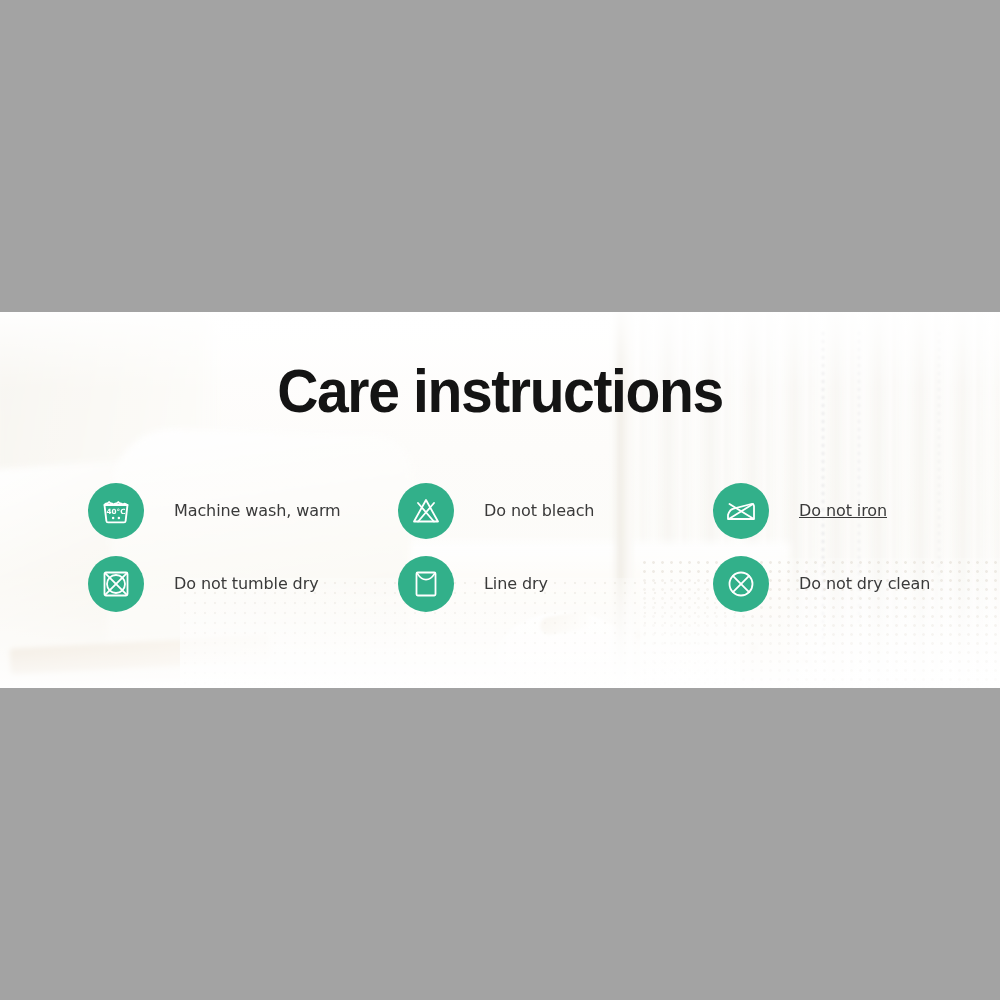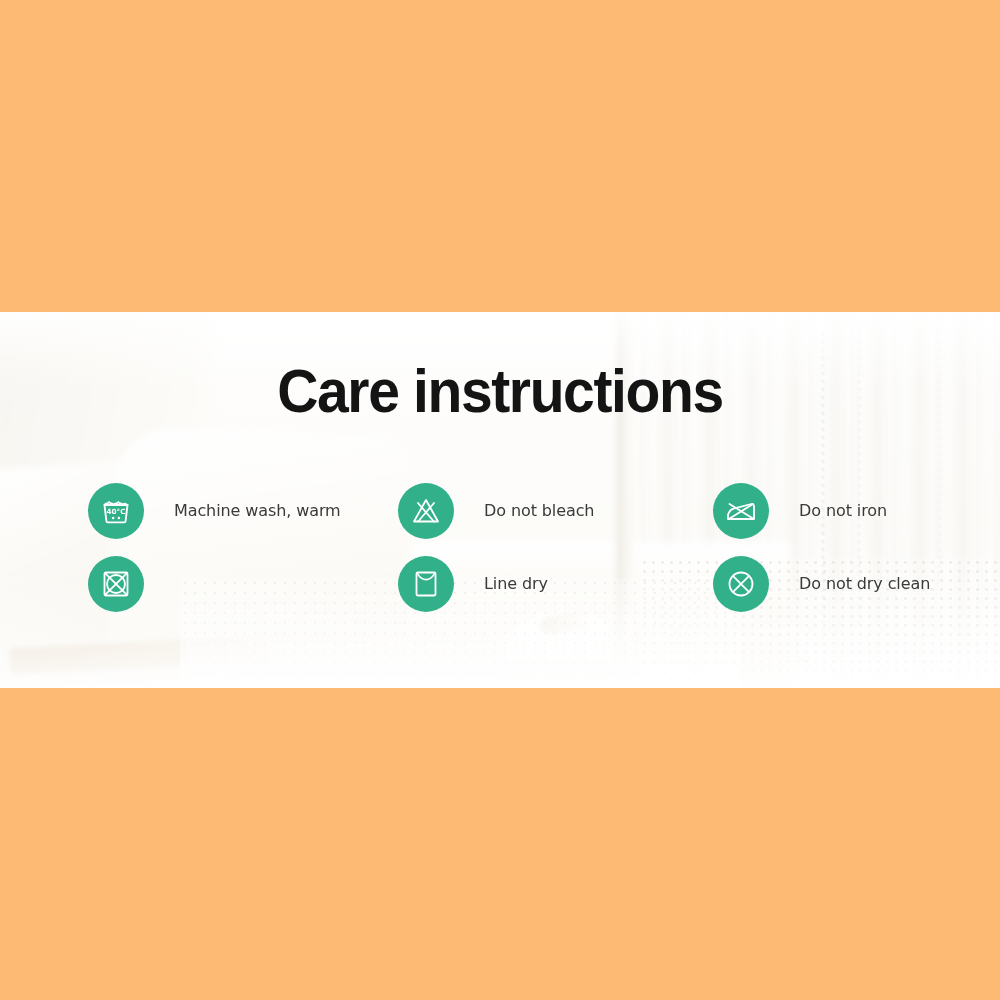--- a/index.html
+++ b/index.html
@@ -9,21 +9,21 @@
     background: #ffffff;
   }
   body {
     font-family: "Liberation Sans", "DejaVu Sans", sans-serif;
   }
 
   #stage {
     position: relative;
     width: 1000px;
     height: 1000px;
-    background: #fdba74;
+    background: #a3a3a3;
     overflow: hidden;
   }
 
   
   .photo-band {
     position: absolute;
     left: 0;
     top: 312px;
     width: 1000px;
     height: 376px;
@@ -259,34 +259,35 @@
       <div class="care-item">
         <span class="icon-badge" style="background: rgb(50, 176, 138);">
           <svg width="36" height="36" viewBox="0 0 36 36" aria-hidden="true">
             <g fill="none" stroke="#ffffff" stroke-width="1.8" stroke-linejoin="round" stroke-linecap="round">
               <path d="M5 26 H31 V13.2 C31 11.6 29.8 10.6 28.3 11 L10.6 15.6 C8.6 16.1 6.8 17.6 5.9 19.6 L5 21.8 Z"></path>
               <path d="M6.5 11 L30 25.6"></path>
               <path d="M30 11 L6.6 25.6"></path>
             </g>
           </svg>
         </span>
-        <span class="care-label" style="color: rgb(58, 58, 58);">Do not iron</span>
+        <span class="care-label" style="color: rgb(58, 58, 58); text-decoration: underline;">Do not iron</span>
       </div>
 
       <div class="care-item">
         <span class="icon-badge" style="background: rgb(50, 176, 138);">
           <svg width="36" height="36" viewBox="0 0 36 36" aria-hidden="true">
             <g fill="none" stroke="#ffffff" stroke-width="1.8" stroke-linejoin="round" stroke-linecap="round">
               <rect x="6.5" y="6.5" width="23" height="23" rx="1.4"></rect>
               <circle cx="18" cy="18" r="9"></circle>
               <path d="M7.6 7.6 L28.4 28.4"></path>
               <path d="M28.4 7.6 L7.6 28.4"></path>
             </g>
           </svg>
         </span>
+        <span class="care-label" style="color: rgb(58, 58, 58);">Do not tumble dry</span>
       </div>
 
       <div class="care-item">
         <span class="icon-badge" style="background: rgb(50, 176, 138);">
           <svg width="36" height="36" viewBox="0 0 36 36" aria-hidden="true">
             <g fill="none" stroke="#ffffff" stroke-width="1.8" stroke-linejoin="round" stroke-linecap="round">
               <rect x="8.5" y="6.5" width="19" height="23" rx="1.2"></rect>
               <path d="M9.4 7.6 C12.5 12.6 15.2 13.6 18 13.6 C20.8 13.6 23.5 12.6 26.6 7.6" stroke-width="1.7"></path>
             </g>
           </svg>

